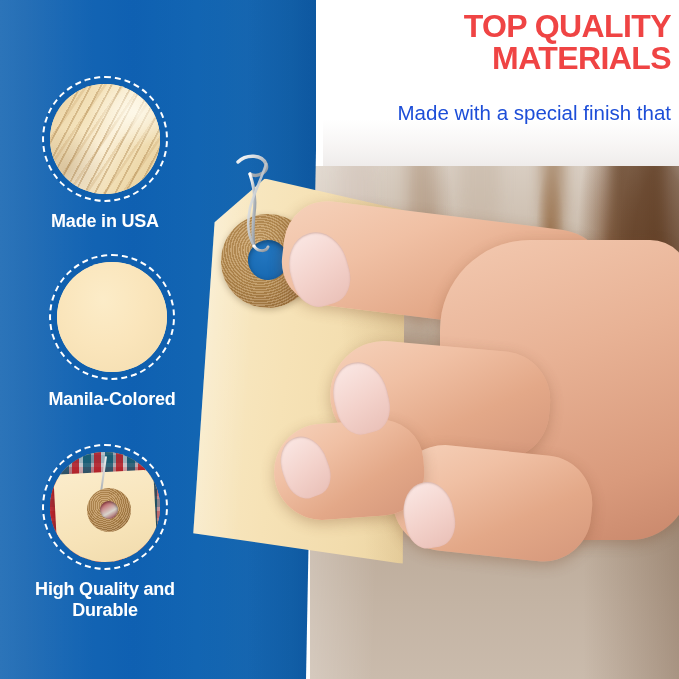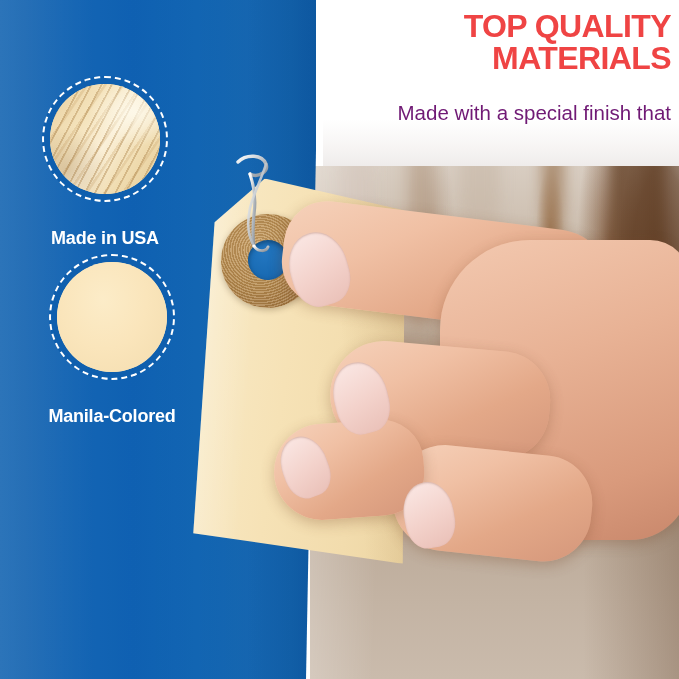--- a/index.html
+++ b/index.html
@@ -71,21 +71,21 @@
     letter-spacing:-0.6px;
     font-family:"Liberation Sans", sans-serif;
   }
   .headline .l2 { display:block; }
 
   .subhead {
     position:absolute;
     right:8px; top:100px;
     width:362px;
     text-align:right;
-    color:#701a75;
+    color:#1d4ed8;
     font-size:20.5px;
     line-height:1.28;
     font-weight:400;
   }
   .subhead .s2 { display:block; }
 
   
   .blue-panel {
     position:absolute;
     left:0; top:0; width:316px; height:679px;
@@ -123,21 +123,21 @@
     border:2.4px dashed #ffffff;
   }
   .badge .disc {
     position:absolute;
     inset:8px;
     border-radius:50%;
     overflow:hidden;
     background:#f6e3b9;
   }
   .feature-label {
-    margin-top:26px;
+    margin-top:9px;
     text-align:center;
     color:#ffffff;
     font-size:18px;
     font-weight:bold;
     line-height:1.15;
     letter-spacing:-0.2px;
   }
 
   
   .fan {
@@ -306,20 +306,35 @@
   <div class="feature" style="left:12px; top:254px;">
     <div class="badge">
       <div class="disc">
         <div class="manila-flat"></div>
       </div>
       <div class="dash"></div>
     </div>
     <div class="feature-label">Manila-Colored</div>
   </div>
 
+  <div class="feature" style="left:5px; top:444px;">
+    <div class="badge">
+      <div class="disc">
+        <div class="plaid"></div>
+        <div class="plaid-tag"></div>
+        <div class="plaid-wire"></div>
+        <div class="plaid-eyelet"></div>
+      </div>
+      <div class="dash"></div>
+    </div>
+    <div class="feature-label">
+      <span>High Quality and</span><br>
+      <span>Durable</span>
+    </div>
+  </div>
 
   <div class="big-tag"></div>
 
   <div class="big-eyelet">
     <div class="hole"></div>
   </div>
 
   <svg class="wire" viewBox="0 0 120 110">
     <defs>
       <linearGradient id="wg" x1="0" y1="0" x2="1" y2="1">

